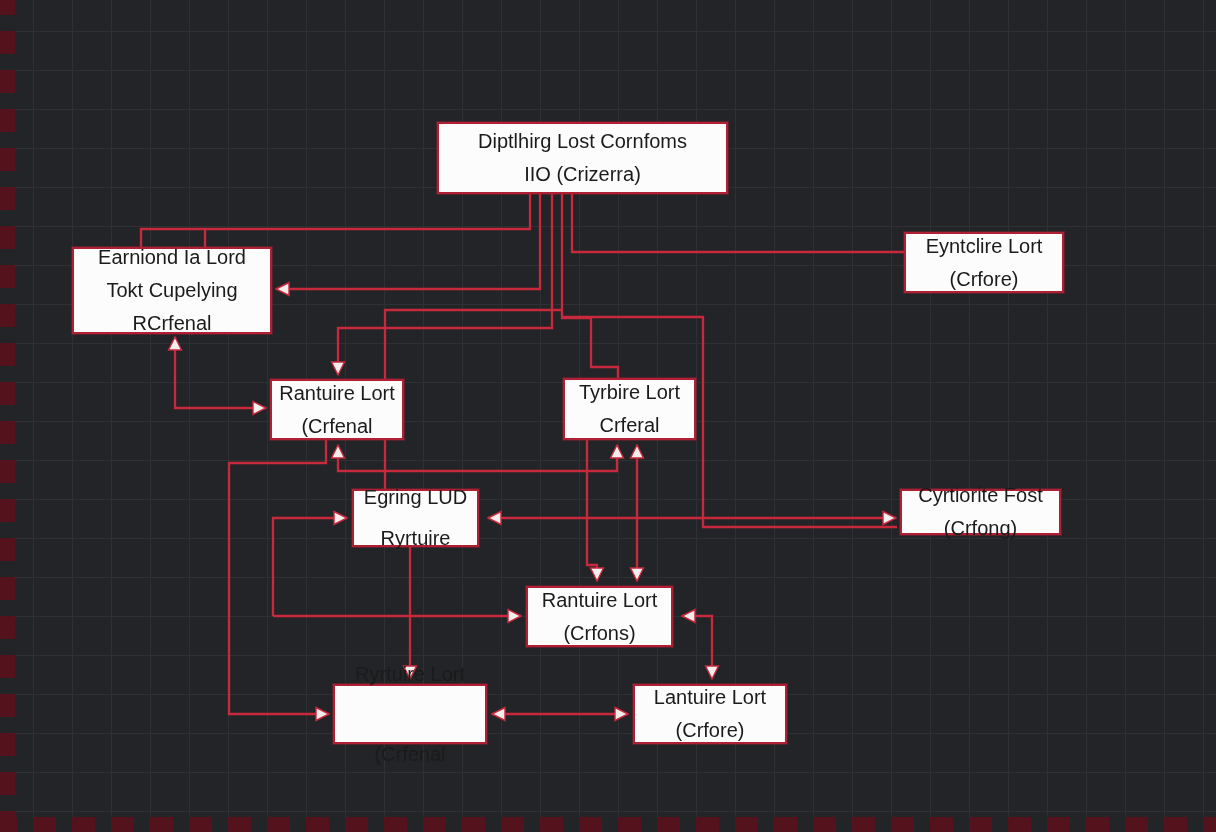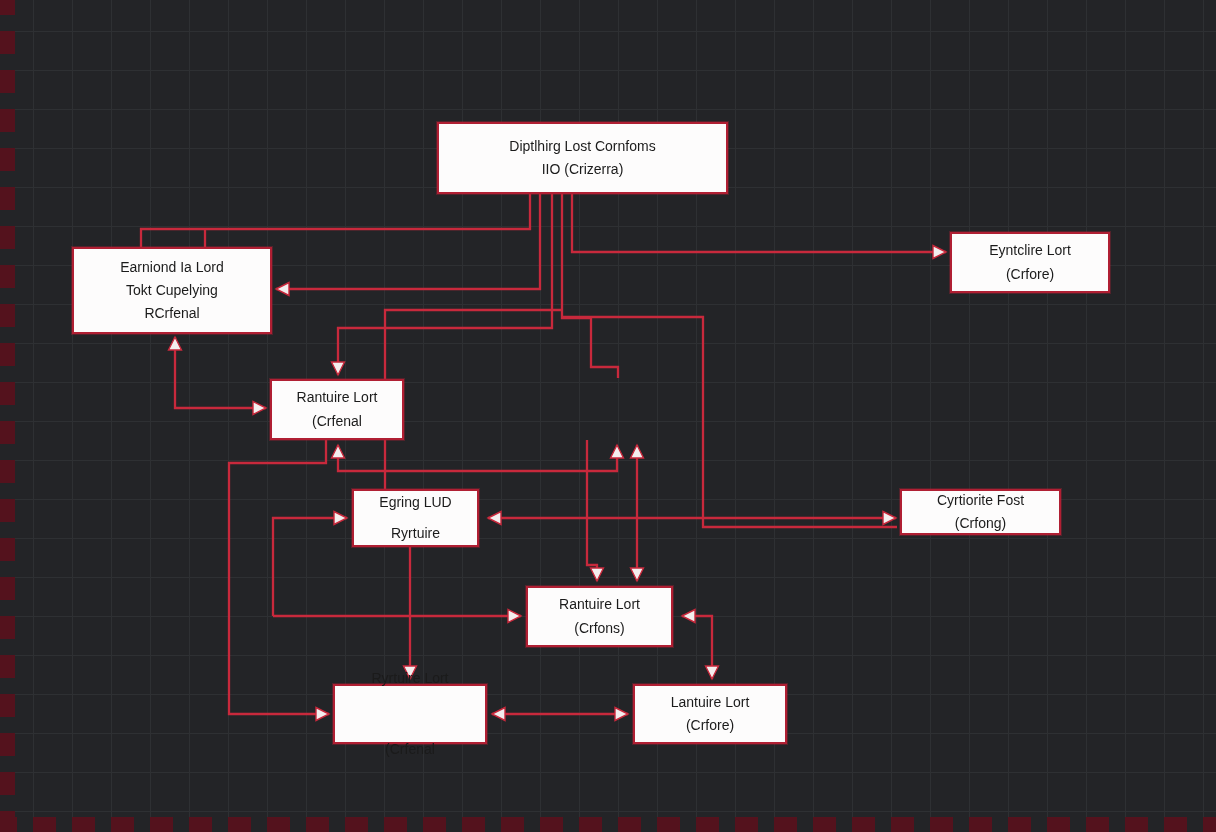--- a/index.html
+++ b/index.html
@@ -32,21 +32,21 @@
     background:#fdfcfc;
     border:2px solid #b01f33;
     box-sizing:border-box;
     display:flex;flex-direction:column;
     align-items:center;justify-content:center;
     color:#1b1b1b;
     text-align:center;
     box-shadow:0 0 0 1px rgba(176,31,51,.35);
     cursor:default;
   }
-  .node span{display:block;font-size:14px;line-height:1.65;white-space:nowrap;}
+  .node span{display:block;font-size:20px;line-height:1.65;white-space:nowrap;}
 </style>
 </head>
 <body>
 
 <div id="stage">
   <div class="marker-strip-left"></div>
   <div class="marker-strip-bottom"></div>
   <svg id="edges" xmlns="http://www.w3.org/2000/svg" viewBox="0 0 1216 832" width="1216" height="832">
       <polyline points="530,194 530,229 141,229 141,247" fill="none" stroke="#c8293c" stroke-width="2.3"></polyline>
       <polyline points="205,229 205,247" fill="none" stroke="#c8293c" stroke-width="2.3"></polyline>
@@ -91,27 +91,31 @@
   <div id="nodes">
       <div class="node" style="left: 437px; top: 122px; width: 291px; height: 72px;">
         <span>Diptlhirg Lost Cornfoms</span>
         <span>IIO (Crizerra)</span>
       </div>
       <div class="node" style="left: 72px; top: 247px; width: 200px; height: 87px; justify-content: center;">
         <span>Earniond Ia Lord</span>
         <span>Tokt Cupelying</span>
         <span>RCrfenal</span>
       </div>
-      <div class="node" style="left: 950px; top: 232px; width: 160px; height: 61px;">
+      <div class="node" style="left: 904px; top: 232px; width: 160px; height: 61px;">
         <span>Eyntclire Lort</span>
         <span>(Crfore)</span>
       </div>
       <div class="node" style="left: 270px; top: 379px; width: 134px; height: 61px;">
         <span>Rantuire Lort</span>
         <span>(Crfenal</span>
+      </div>
+      <div class="node" style="left: 563px; top: 378px; width: 133px; height: 62px;">
+        <span>Tyrbire Lort</span>
+        <span>Crferal</span>
       </div>
       <div class="node" style="left: 352px; top: 489px; width: 127px; height: 58px; gap: 8px;">
         <span>Egring LUD</span>
         <span>Ryrtuire</span>
       </div>
       <div class="node" style="left: 900px; top: 489px; width: 161px; height: 46px;">
         <span>Cyrtiorite Fost</span>
         <span>(Crfong)</span>
       </div>
       <div class="node" style="left: 526px; top: 586px; width: 147px; height: 61px;">

